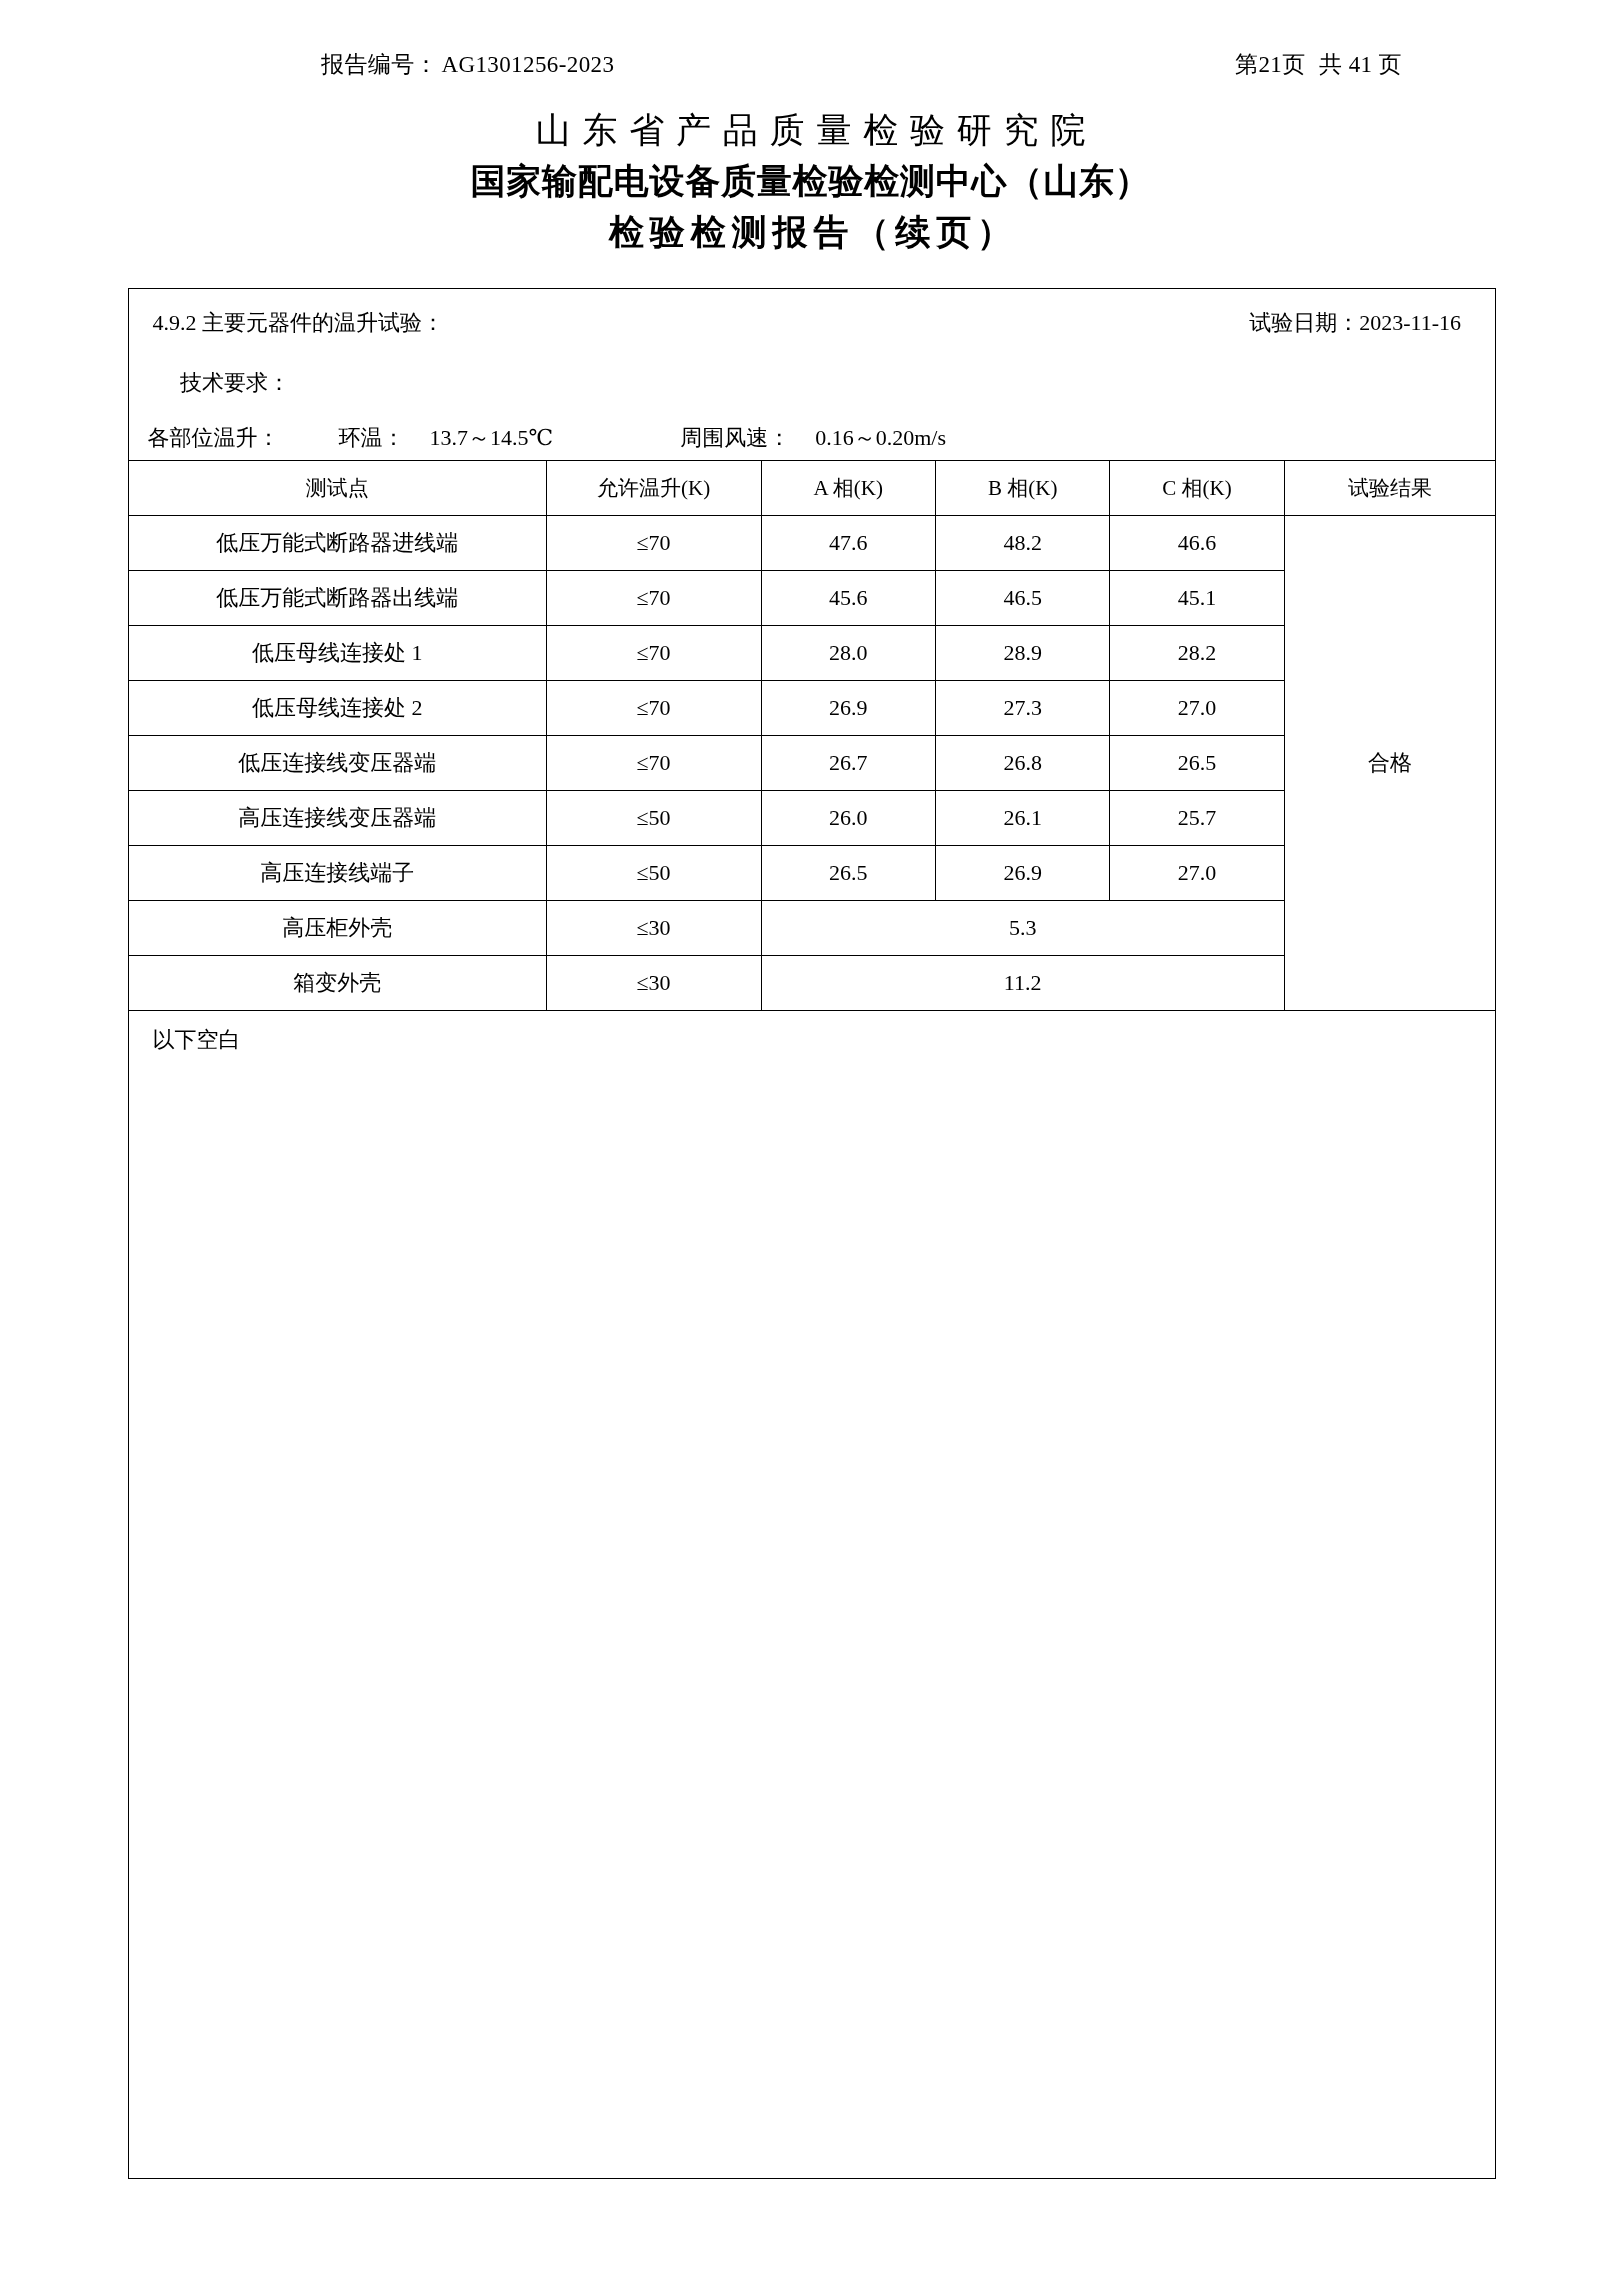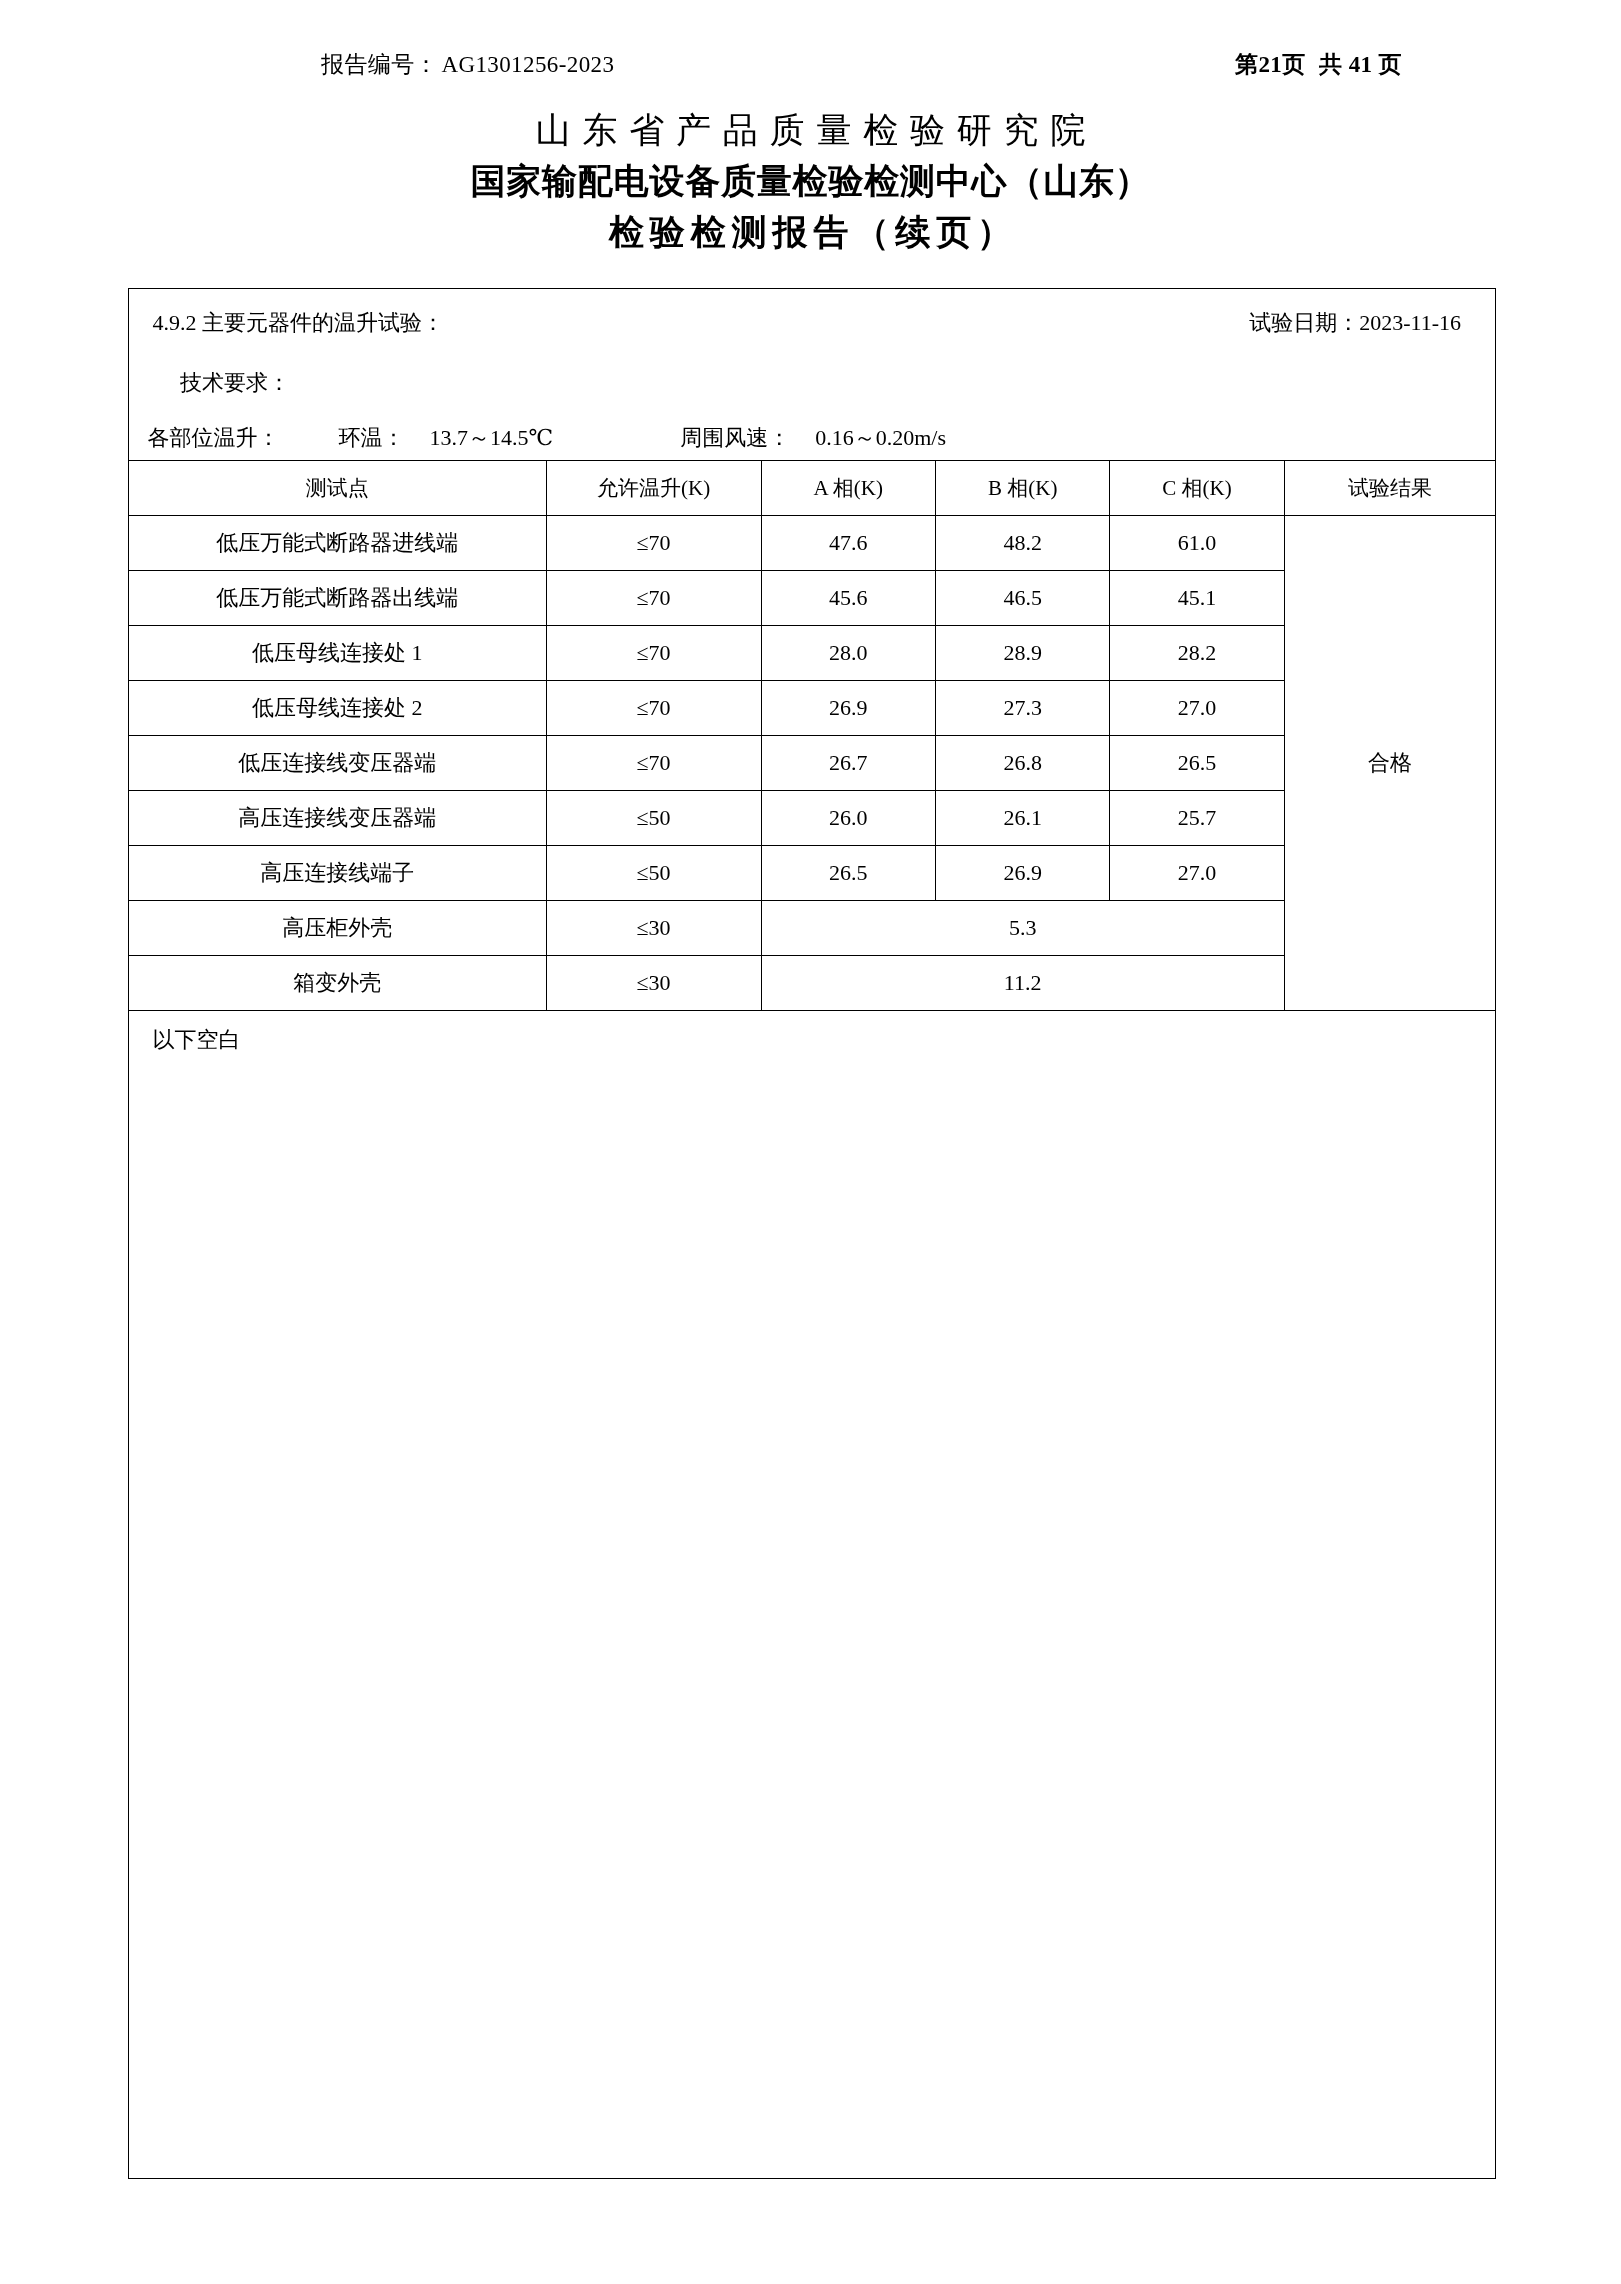--- a/index.html
+++ b/index.html
@@ -36,21 +36,20 @@
   .report-no {
     display: flex;
     align-items: baseline;
     gap: 3.4px;
   }
   .page-no {
     display: flex;
     align-items: baseline;
     gap: 13.5px;
     font-size: 23px;
-    font-weight: bold;
   }
   
   .titles {
     position: absolute;
     top: 106px;
     left: 0;
     width: 1621px;
     text-align: center;
   }
   .title1 {
@@ -210,21 +209,21 @@
         <td class="cn">B 相(K)</td>
         <td class="cn">C 相(K)</td>
         <td class="cn">试验结果</td>
       </tr>
 
       <tr>
         <td class="cn">低压万能式断路器进线端</td>
         <td>≤70</td>
         <td>47.6</td>
         <td>48.2</td>
-        <td>61.0</td>
+        <td>46.6</td>
         <td rowspan="9" class="cn">合格</td>
       </tr>
       <tr>
         <td class="cn">低压万能式断路器出线端</td>
         <td>≤70</td>
         <td>45.6</td>
         <td>46.5</td>
         <td>45.1</td>
       </tr>
       <tr>

